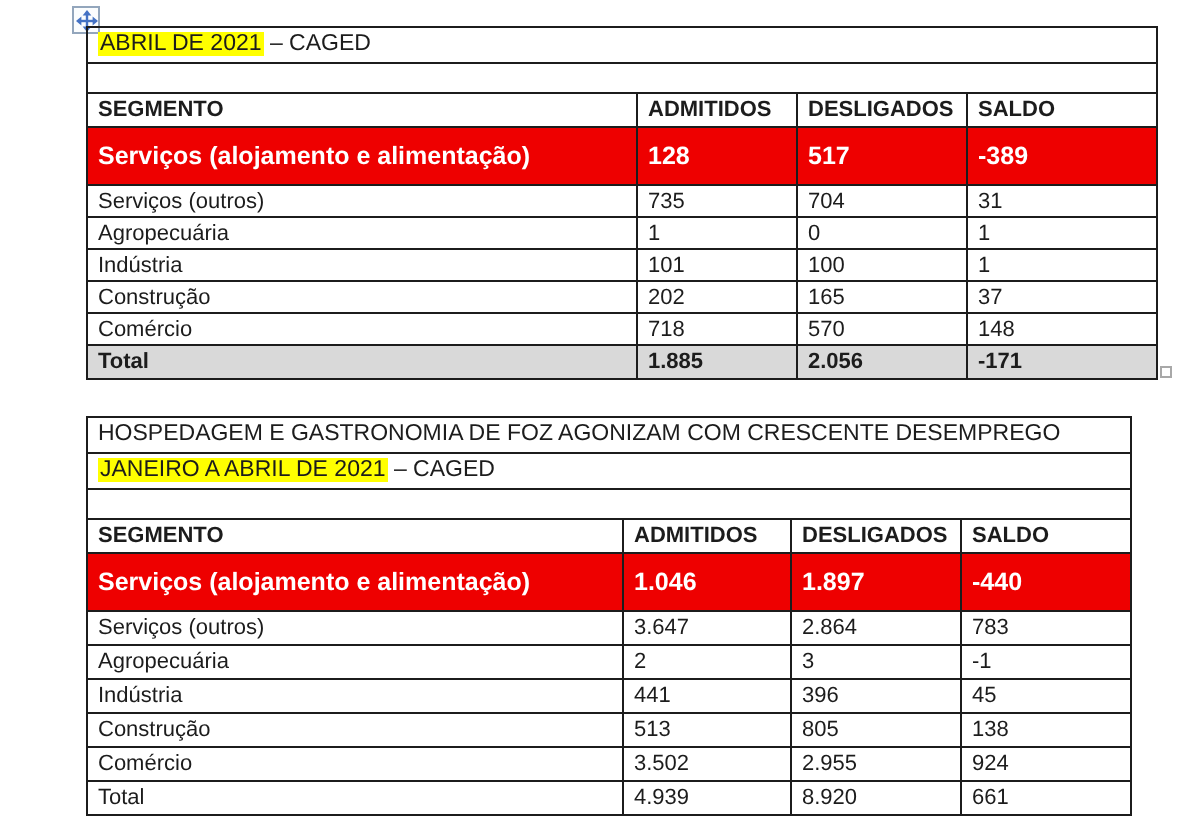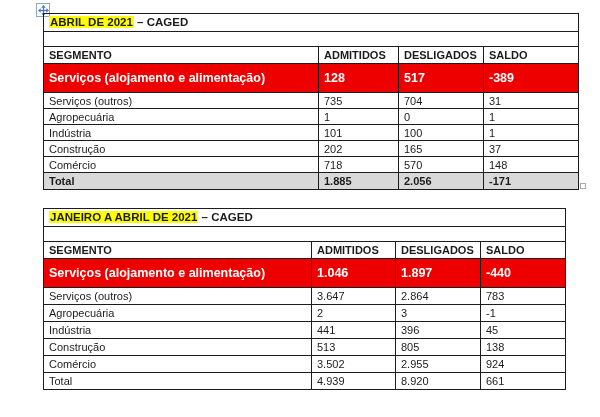--- a/index.html
+++ b/index.html
@@ -24,21 +24,21 @@
   .doc-table td {
     border: 1px solid var(--border-black, #1c1c1c);
     padding: 1px 5px 0 5px;
     font-size: 11px;
     line-height: 1.15;
     color: #1c1c1c;
     vertical-align: middle;
     white-space: nowrap;
     overflow: hidden;
   }
-  tr.t-title td  { font-weight: bold; font-size: 11.5px; height: 18px; }
+  tr.t-title td  { font-weight: normal; font-size: 11.5px; height: 18px; }
   tr.t-empty td  { height: 15px; }
   tr.t-header td { font-weight: bold; height: 17px; }
   tr.row-red td {
     background: var(--accent-red, #ee0000);
     color: #ffffff;
     font-weight: bold;
     font-size: 12.5px;
     height: 29px;
   }
   tr.row-normal td { height: 16px; }
@@ -169,20 +169,23 @@
 
   <table class="doc-table" id="table-2">
     <colgroup>
       <col style="width:268px">
         <col style="width:84px">
         <col style="width:85px">
         <col style="width:85px">
     </colgroup>
     <tbody>
         <tr class="t-title">
+          <td colspan="4"><span>HOSPEDAGEM E GASTRONOMIA DE FOZ AGONIZAM COM CRESCENTE DESEMPREGO</span></td>
+        </tr>
+        <tr class="t-title">
           <td colspan="4"><mark class="hl">JANEIRO A ABRIL DE 2021</mark><span> – CAGED</span></td>
         </tr>
         <tr class="t-empty">
           <td colspan="4"></td>
         </tr>
         <tr class="t-header">
           <td>SEGMENTO</td>
           <td>ADMITIDOS</td>
           <td>DESLIGADOS</td>
           <td>SALDO</td>

